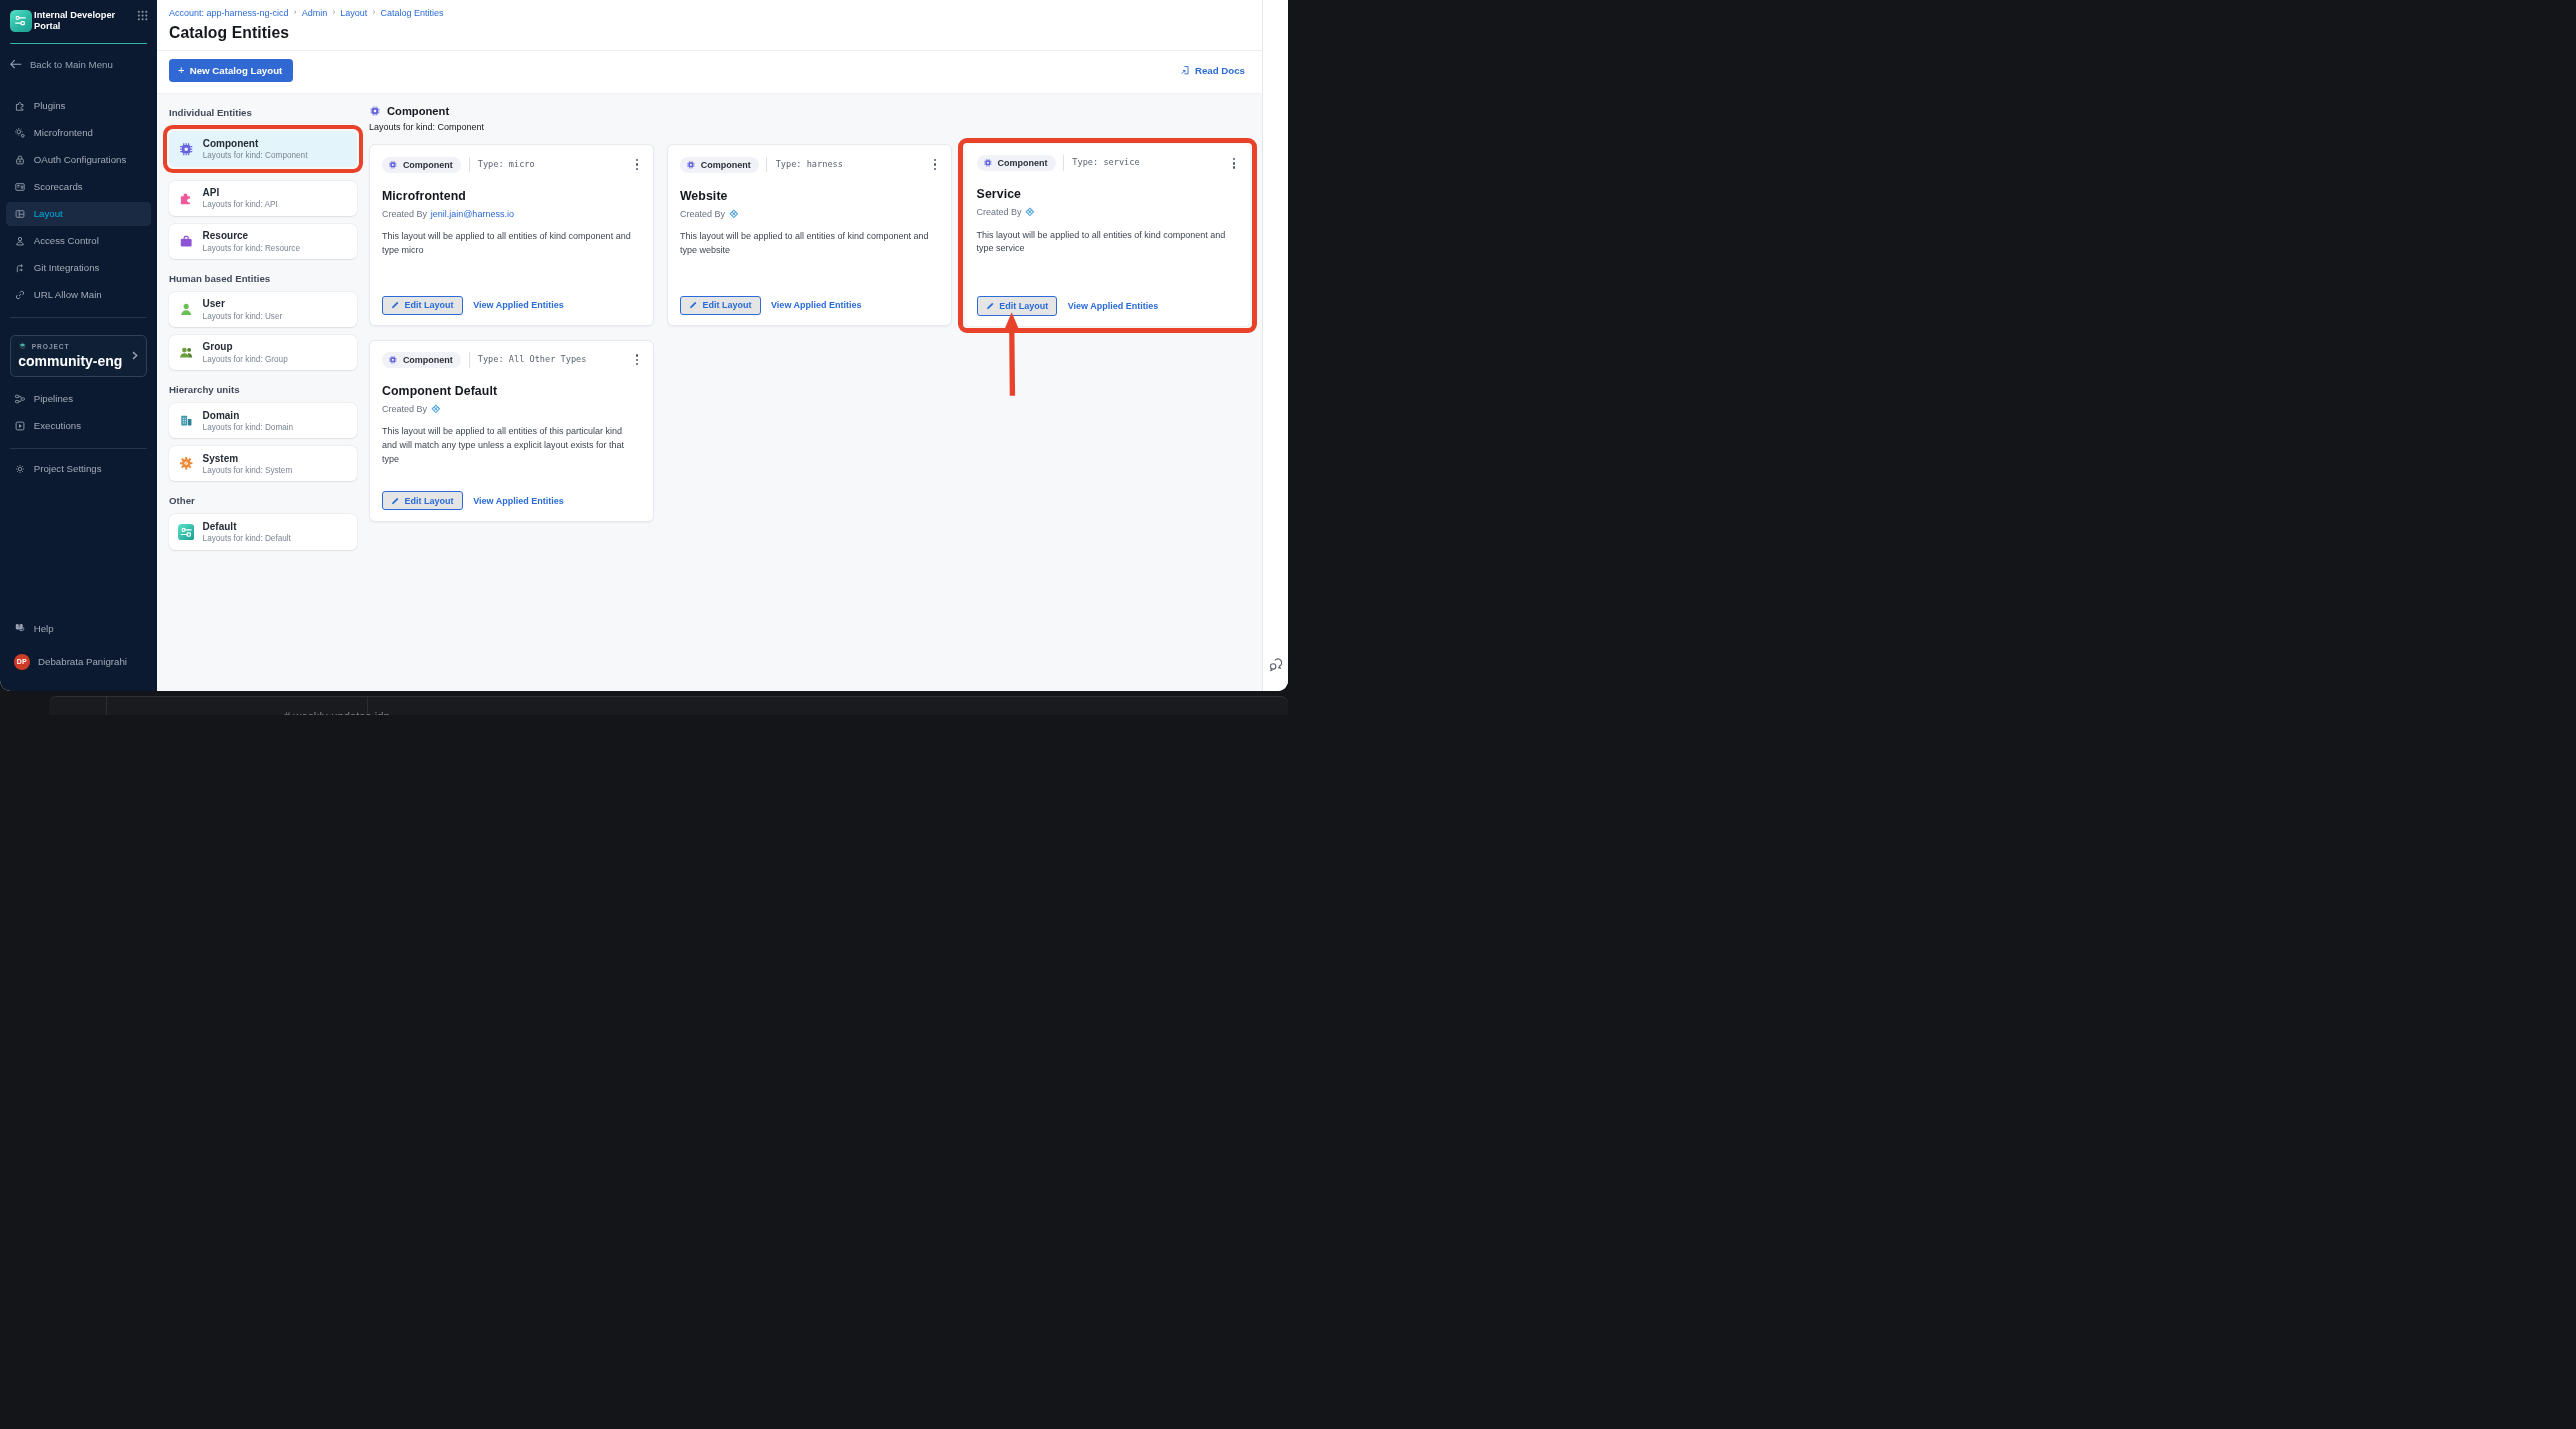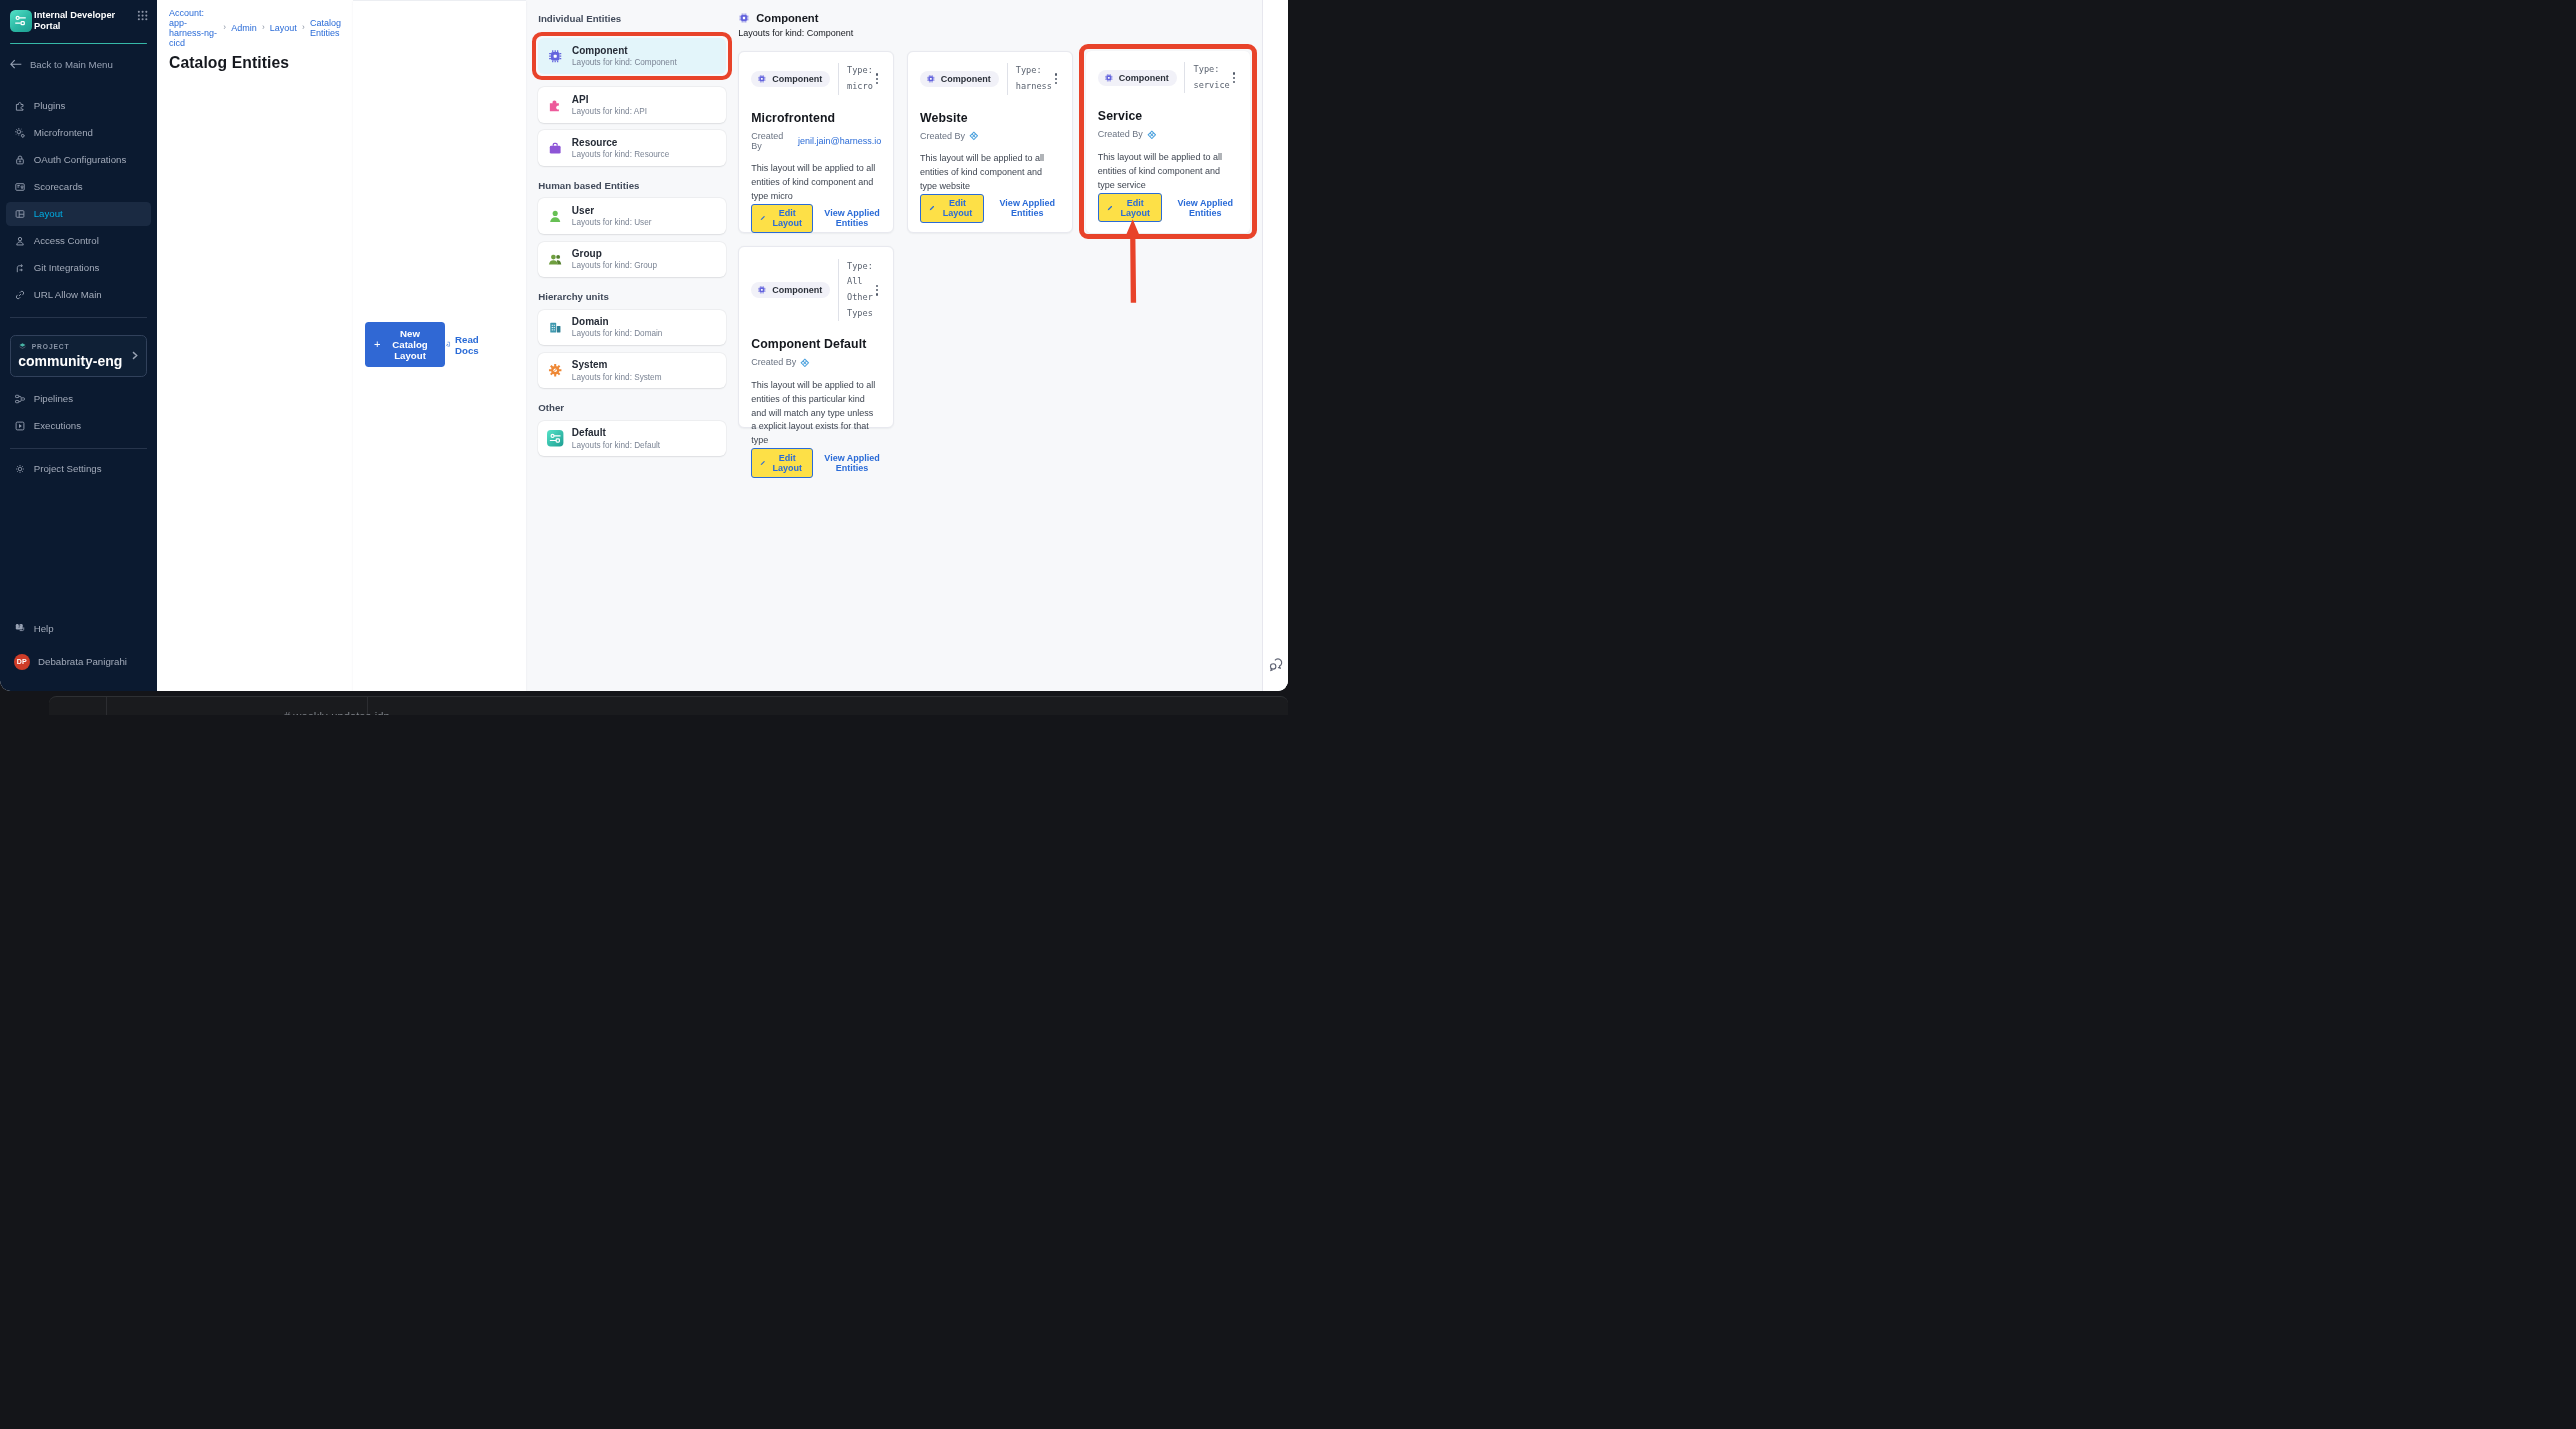--- a/index.html
+++ b/index.html
@@ -55,21 +55,21 @@
   .project-name { color:#fff; font-size:14px; font-weight:700; margin-top:2.2px; }
   .project-box .chev { margin-left:auto; }
 
   .sb-footer { margin-top:auto; padding:0 6px 12px; }
   .avatar {
     width:16.4px; height:16.4px; border-radius:50%; background:#ce3c28; color:#fff;
     font-size:7px; font-weight:700; display:flex; align-items:center; justify-content:center; flex-shrink:0;
   }
 
   
-  .main { flex:1; display:flex; flex-direction:row; background:#f7f8fa; position:relative; min-width:0; }
+  .main { flex:1; display:flex; flex-direction:column; background:#f7f8fa; position:relative; min-width:0; }
   .right-gutter {
     position:absolute; top:0; right:0; bottom:0; width:26px; background:#fff;
     border-left:0.7px solid #e7e7ee; z-index:6; display:flex; flex-direction:column;
     align-items:center; justify-content:flex-end; padding-bottom:18px;
   }
 
   .page-header { background:#fff; padding:7.5px 12px 8.2px; }
   .breadcrumb { font-size:9px; color:#2a6bd7; display:flex; gap:5.2px; align-items:center; }
   .breadcrumb a { color:#2a6bd7; text-decoration:none; cursor:pointer; }
   .crumb-sep { color:#8a93a3; font-size:8.2px; }
@@ -126,21 +126,21 @@
   }
   .kebab { margin-left:auto; display:flex; flex-direction:column; gap:1.9px; padding:2.2px 3px; cursor:pointer; }
   .kebab i { width:2.4px; height:2.4px; border-radius:50%; background:#525a68; display:block; }
   .card-title { font-size:12.3px; font-weight:700; color:#14171d; margin-top:16px; letter-spacing:0.1px; }
   .created-row { display:flex; align-items:center; gap:3.7px; font-size:9px; color:#6a7382; margin-top:6px; }
   .created-link { color:#2a6bd7; cursor:pointer; text-decoration:none; }
   .card-desc { font-size:9px; color:#3e4551; line-height:1.55; margin-top:11.2px; padding-right:4.5px; }
   .card-footer { margin-top:auto; display:flex; align-items:center; gap:10.4px; }
   .edit-btn {
     display:flex; align-items:center; gap:5.2px; border:0.7px solid #2a6bd7; color:#2a6bd7;
-    border-radius:3px; padding:3.7px 8.2px; font-size:9px; font-weight:700; background:#fde047;
+    border-radius:3px; padding:3.7px 8.2px; font-size:9px; font-weight:700; background:#e5e5e5;
     cursor:pointer; font-family:inherit;
   }
   .view-link { color:#2a6bd7; font-size:9px; font-weight:700; cursor:pointer; text-decoration:none;text-align:center; }
 
   .service-wrap { position:relative; border:5.2px solid #e8432a; border-radius:9px; padding:1.5px; margin:-6.7px; z-index:3; }
   .service-wrap .card { border:none; height:182px; border-radius:5.2px; }
   .anno-arrow { position:absolute; left:39px; top:calc(100% - 15.7px); width:19.4px; height:84px; z-index:20; pointer-events:none; overflow:visible; }
 
   
   .bottom-strip { position:absolute; left:0; bottom:0; width:1288px; height:24px; background:#141519; overflow:hidden; }

